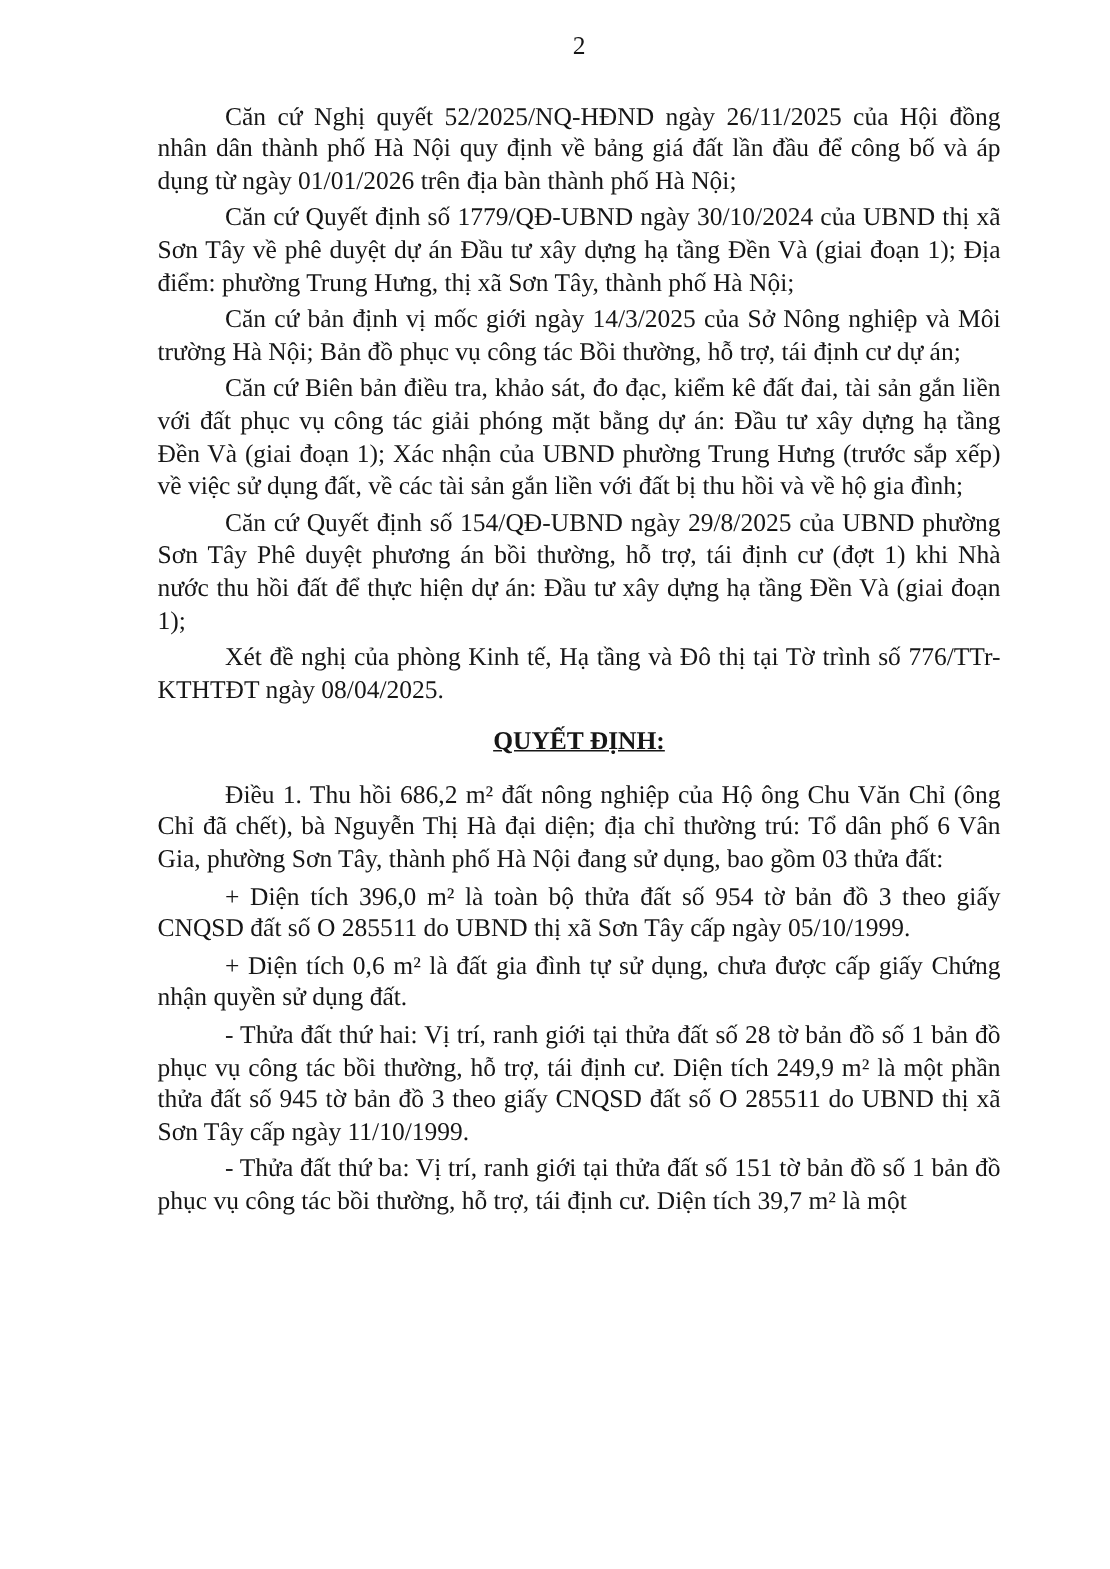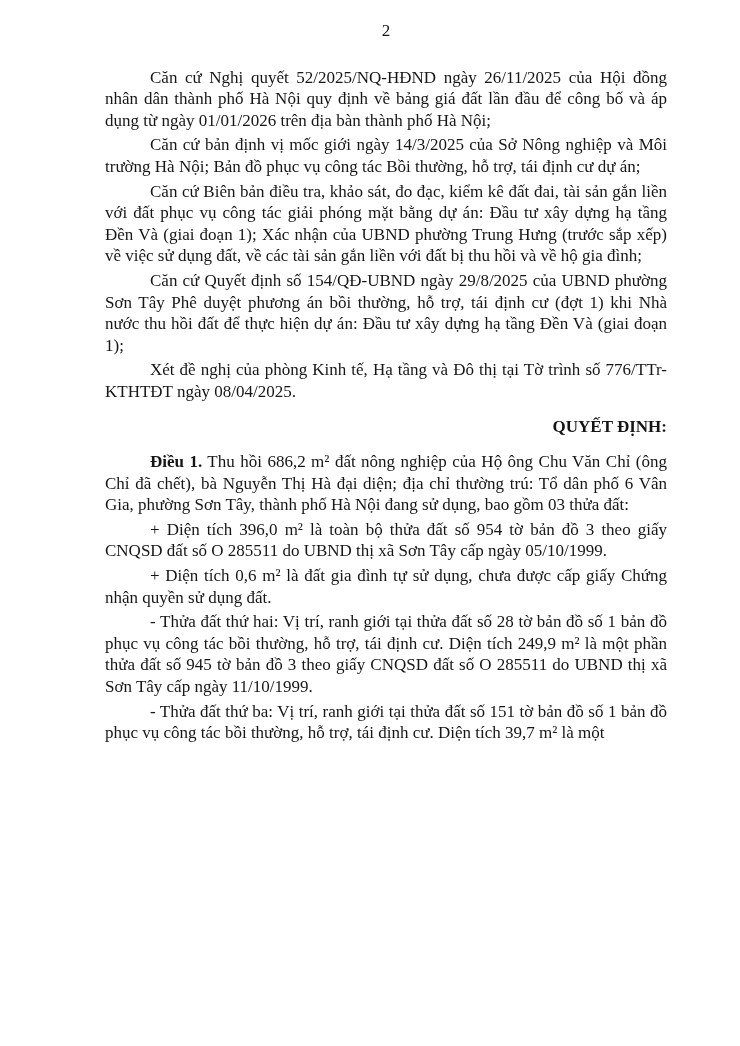--- a/index.html
+++ b/index.html
@@ -25,37 +25,39 @@
     margin: 0 0 25px 0;
   }
   p.para {
     margin: 0 0 3px 0;
     text-indent: 45px;
     text-align: justify;
   }
   p.italic {
   }
   p.heading {
-    text-align: right;
+    text-align: center;
     text-indent: 0;
     font-weight: 700;
     font-style: normal;
     margin: 13px 0 14px 0;
+    text-decoration: underline;
   }
   .bold {
-    font-weight: 700;
+    font-weight: 400;
   }
 </style>
 </head>
 <body>
 
 <div class="page">
   <div class="page-number">2</div>
   <div class="content">
       <p class="para italic"><span>Căn cứ Nghị quyết 52/2025/NQ-HĐND ngày 26/11/2025 của Hội đồng nhân dân thành phố Hà Nội quy định về bảng giá đất lần đầu để công bố và áp dụng từ ngày 01/01/2026 trên địa bàn thành phố Hà Nội;</span></p>
+      <p class="para italic"><span>Căn cứ Quyết định số 1779/QĐ-UBND ngày 30/10/2024 của UBND thị xã Sơn Tây về phê duyệt dự án Đầu tư xây dựng hạ tầng Đền Và (giai đoạn 1); Địa điểm: phường Trung Hưng, thị xã Sơn Tây, thành phố Hà Nội;</span></p>
       <p class="para italic"><span>Căn cứ bản định vị mốc giới ngày 14/3/2025 của Sở Nông nghiệp và Môi trường Hà Nội; Bản đồ phục vụ công tác Bồi thường, hỗ trợ, tái định cư dự án;</span></p>
       <p class="para italic"><span>Căn cứ Biên bản điều tra, khảo sát, đo đạc, kiểm kê đất đai, tài sản gắn liền với đất phục vụ công tác giải phóng mặt bằng dự án: Đầu tư xây dựng hạ tầng Đền Và (giai đoạn 1); Xác nhận của UBND phường Trung Hưng (trước sắp xếp) về việc sử dụng đất, về các tài sản gắn liền với đất bị thu hồi và về hộ gia đình;</span></p>
       <p class="para italic"><span>Căn cứ Quyết định số 154/QĐ-UBND ngày 29/8/2025 của UBND phường Sơn Tây Phê duyệt phương án bồi thường, hỗ trợ, tái định cư (đợt 1) khi Nhà nước thu hồi đất để thực hiện dự án: Đầu tư xây dựng hạ tầng Đền Và (giai đoạn 1);</span></p>
       <p class="para italic"><span>Xét đề nghị của phòng Kinh tế, Hạ tầng và Đô thị tại Tờ trình số 776/TTr-KTHTĐT ngày 08/04/2025.</span></p>
       <p class="para heading"><span>QUYẾT ĐỊNH:</span></p>
       <p class="para"><span class="bold">Điều 1.</span><span> Thu hồi 686,2 m² đất nông nghiệp của Hộ ông Chu Văn Chỉ (ông Chỉ đã chết), bà Nguyễn Thị Hà đại diện; địa chỉ thường trú: Tổ dân phố 6 Vân Gia, phường Sơn Tây, thành phố Hà Nội đang sử dụng, bao gồm 03 thửa đất:</span></p>
       <p class="para"><span>+ Diện tích 396,0 m² là toàn bộ thửa đất số 954 tờ bản đồ 3 theo giấy CNQSD đất số O 285511 do UBND thị xã Sơn Tây cấp ngày 05/10/1999.</span></p>
       <p class="para"><span>+ Diện tích 0,6 m² là đất gia đình tự sử dụng, chưa được cấp giấy Chứng nhận quyền sử dụng đất.</span></p>
       <p class="para"><span>- Thửa đất thứ hai: Vị trí, ranh giới tại thửa đất số 28 tờ bản đồ số 1 bản đồ phục vụ công tác bồi thường, hỗ trợ, tái định cư. Diện tích 249,9 m² là một phần thửa đất số 945 tờ bản đồ 3 theo giấy CNQSD đất số O 285511 do UBND thị xã Sơn Tây cấp ngày 11/10/1999.</span></p>
       <p class="para"><span>- Thửa đất thứ ba: Vị trí, ranh giới tại thửa đất số 151 tờ bản đồ số 1 bản đồ phục vụ công tác bồi thường, hỗ trợ, tái định cư. Diện tích 39,7 m² là một</span></p>

